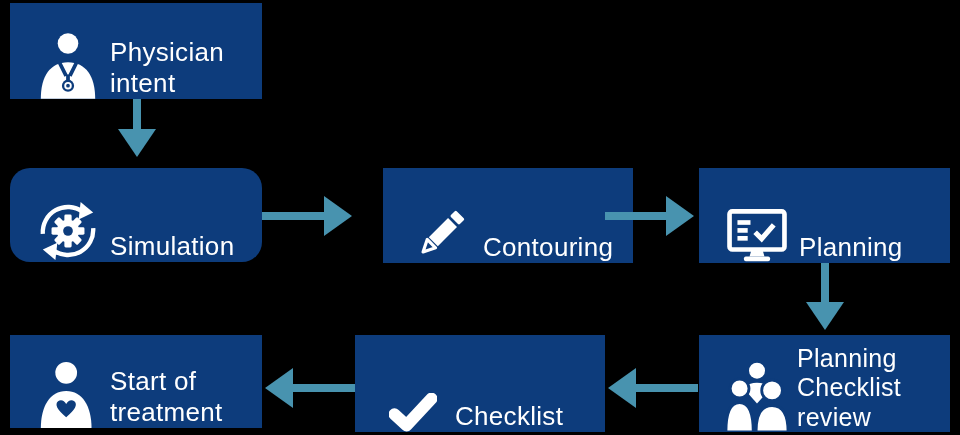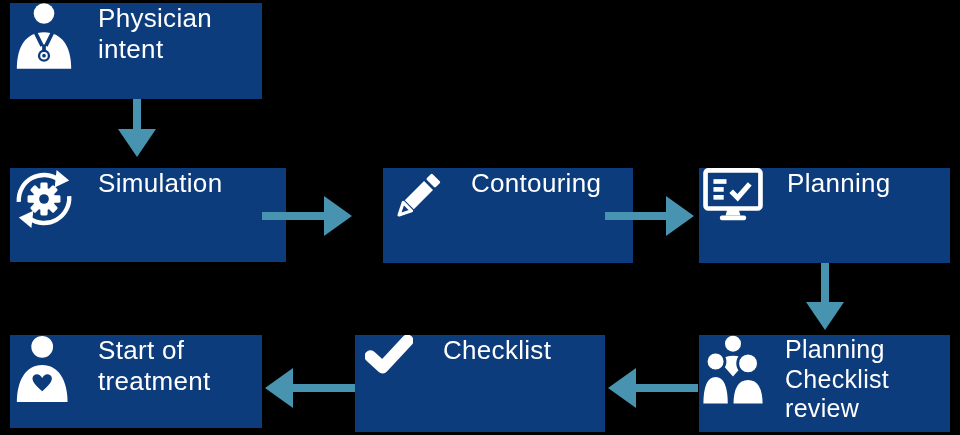--- a/index.html
+++ b/index.html
@@ -17,44 +17,44 @@
     position:relative;
     width:960px;height:435px;
     background:var(--bg);
     overflow:hidden;
   }
   .node{
     position:absolute;
     background:var(--box);
     color:var(--text);
     display:flex;
-    align-items:flex-start;
+    align-items:flex-end;
+    padding-left:24px;
     box-sizing:border-box;
-    gap:12px;
   }
   .icon-slot{
     flex:none;
     width:68px;
     display:flex;
     align-items:center;
     justify-content:center;
   }
   .icon-slot svg{display:block;}
   .label{
     margin-left:8px;
     font-size:26px;
     line-height:1.2;
     font-weight:400;
     letter-spacing:0.3px;
     white-space:pre-line;
     color:var(--text);
   }
   
   .n-physician{left:10px;top:3px;width:252px;height:96px;}
-  .n-simulation{left:10px;top:168px;width:276px;height:94px;}
+  .n-simulation{left:10px;top:168px;width:252px;height:94px;border-radius:20px;}
   .n-contouring{left:355px;top:168px;width:250px;height:95px;margin-left:28px;}
   .n-planning{left:699px;top:168px;width:251px;height:95px;}
   .n-review{left:699px;top:335px;width:251px;height:97px;}
   .n-checklist{left:355px;top:335px;width:250px;height:97px;}
   .n-start{left:10px;top:335px;width:252px;height:93px;}
   .n-review .label{font-size:25px;line-height:1.18;margin-left:6px;}
 
   
   .arrow{position:absolute;}
   .arrow-v{width:38px;}

